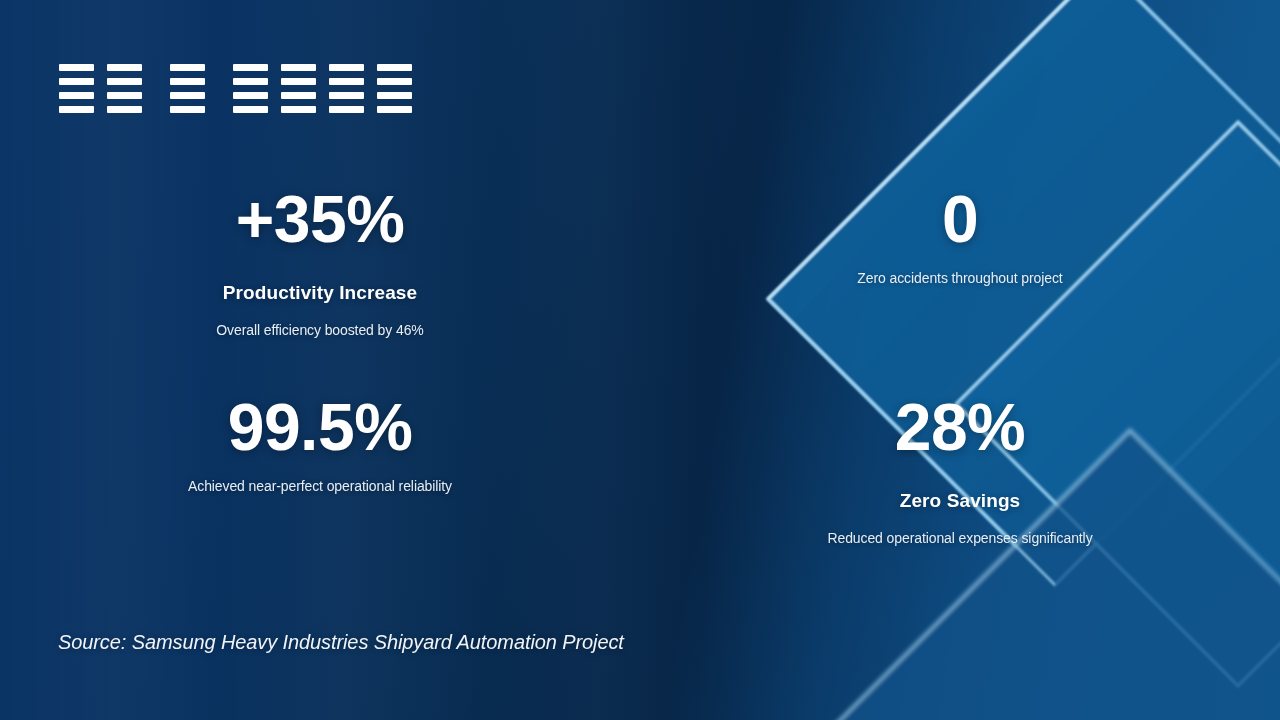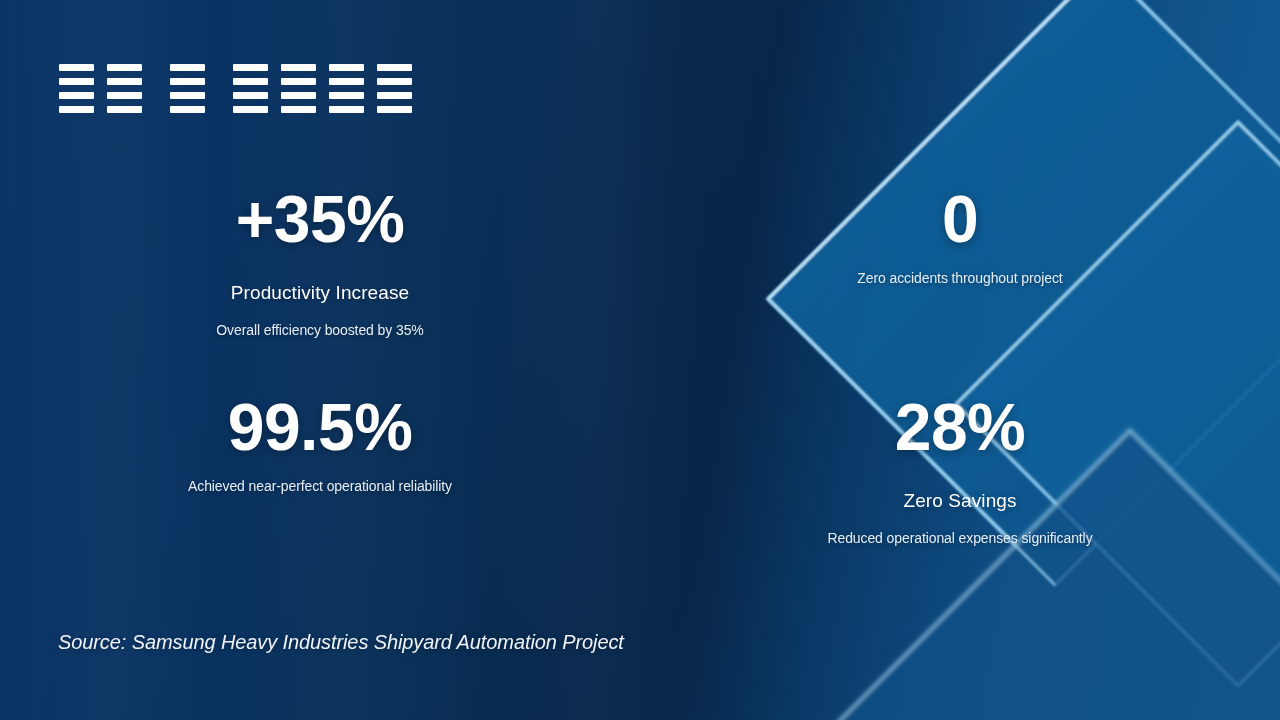--- a/index.html
+++ b/index.html
@@ -89,21 +89,21 @@
     font-size:66px;
     font-weight:700;
     line-height:1.0;
     color:#ffffff;
     letter-spacing:-0.5px;
     text-shadow:0 2px 10px rgba(0,0,0,0.32);
   }
   .stat-label{
     margin-top:30px;
     font-size:19px;
-    font-weight:400;
+    font-weight:700;
     color:#ffffff;
     letter-spacing:0.1px;
     text-shadow:0 1px 6px rgba(0,0,0,0.32);
   }
   .stat-desc{
     margin-top:18px;
     font-size:14px;
     font-weight:400;
     color:#e7eef6;
     letter-spacing:-0.1px;
@@ -215,21 +215,21 @@
       <div class="logo-bar"></div>
       <div class="logo-bar"></div>
     </div>
   </div>
 
   <div class="stats">
 
     <div class="stat">
       <div class="stat-value">+35%</div>
       <div class="stat-label">Productivity Increase</div>
-      <div class="stat-desc">Overall efficiency boosted by 35%</div>
+      <div class="stat-desc">Overall efficiency boosted by 46%</div>
     </div>
 
     <div class="stat">
       <div class="stat-value">0</div>
       <div class="stat-desc">Zero accidents throughout project</div>
     </div>
 
     <div class="stat">
       <div class="stat-value">99.5%</div>
       <div class="stat-desc">Achieved near-perfect operational reliability</div>

